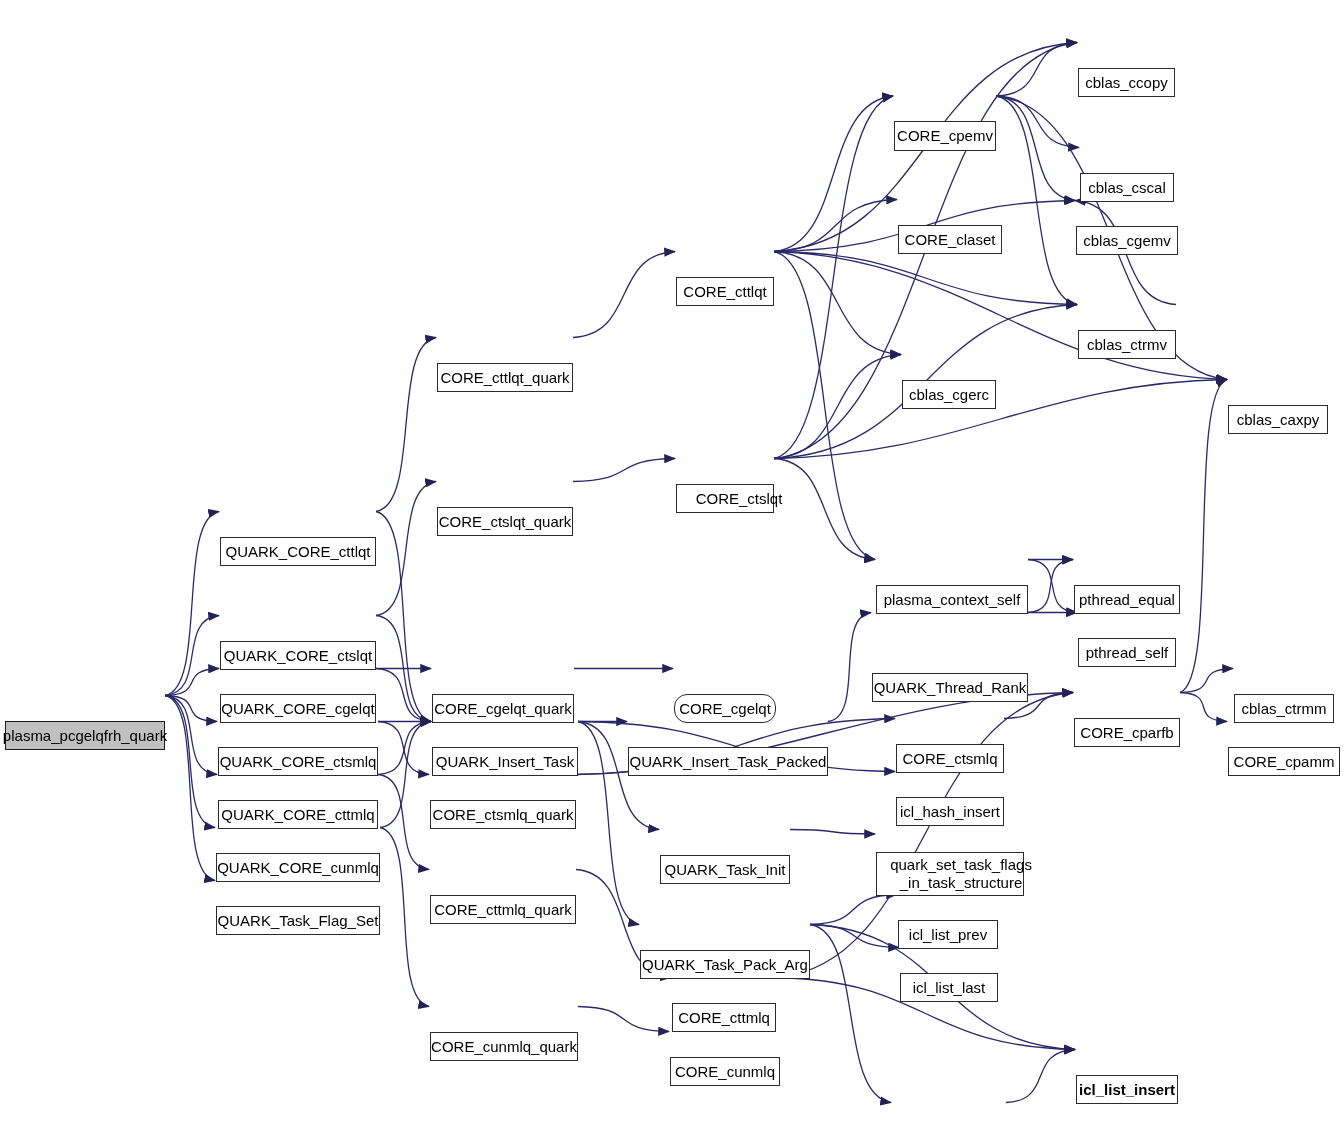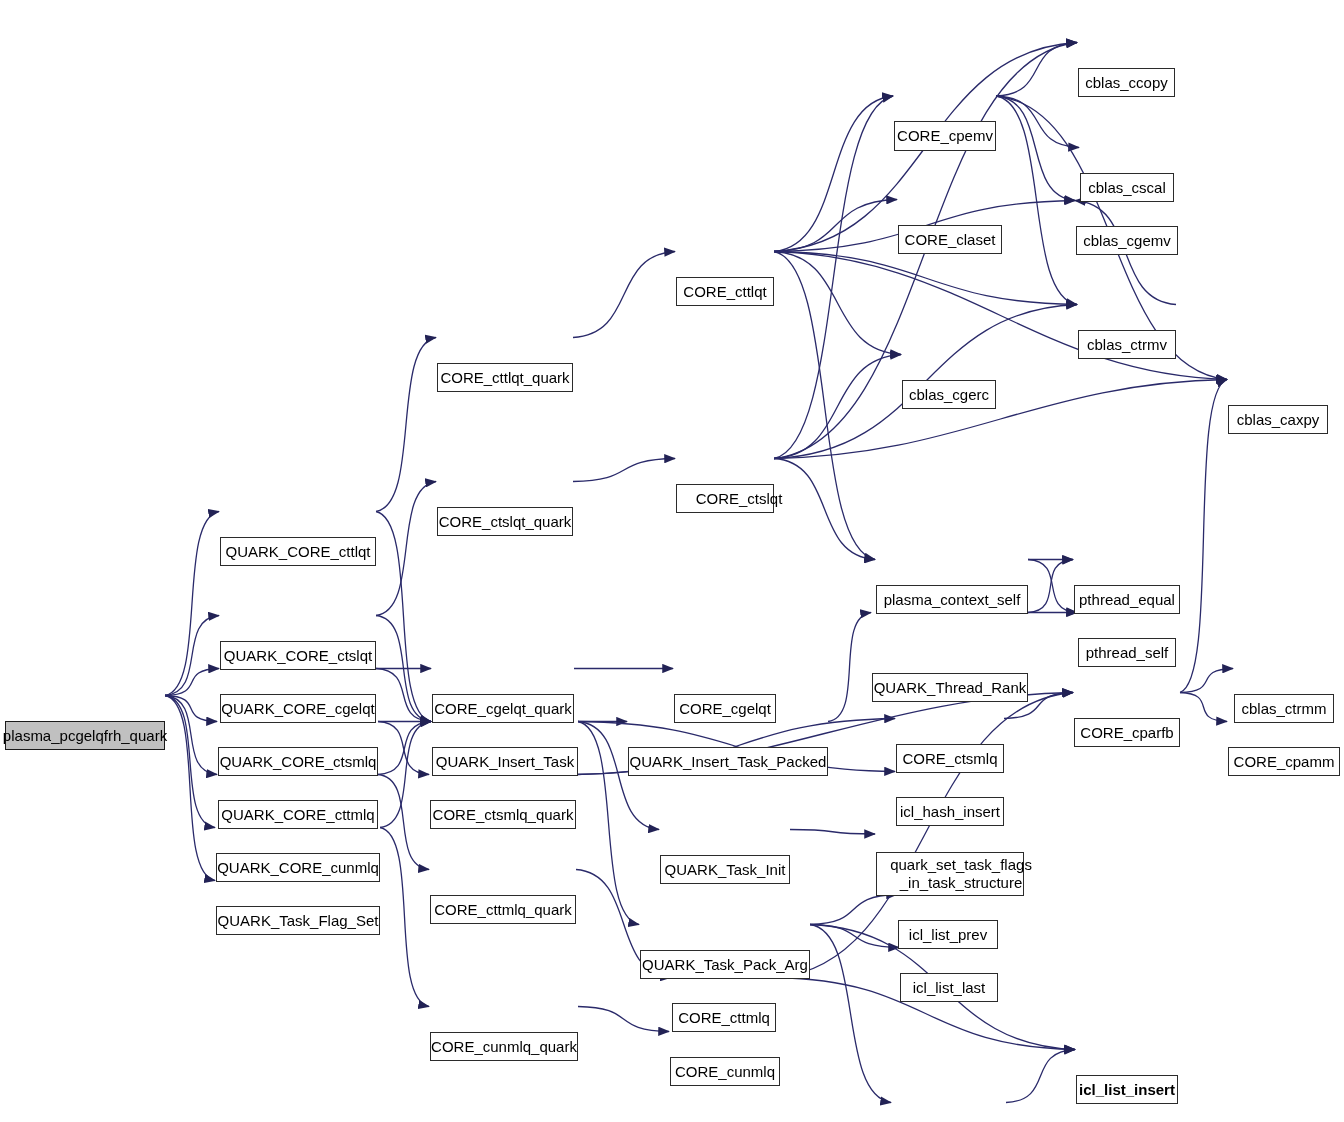--- a/index.html
+++ b/index.html
@@ -127,21 +127,21 @@
       <div class="node" style="left: 216px; top: 866px; width: 164px; height: 29px;">QUARK_Task_Flag_Set</div>
       <div class="node" style="left: 437px; top: 323px; width: 136px; height: 29px;">CORE_cttlqt_quark</div>
       <div class="node" style="left: 437px; top: 467px; width: 136px; height: 29px;">CORE_ctslqt_quark</div>
       <div class="node" style="left: 432px; top: 654px; width: 142px; height: 29px;">CORE_cgelqt_quark</div>
       <div class="node" style="left: 432px; top: 707px; width: 146px; height: 29px;">QUARK_Insert_Task</div>
       <div class="node" style="left: 430px; top: 760px; width: 146px; height: 29px;">CORE_ctsmlq_quark</div>
       <div class="node" style="left: 430px; top: 855px; width: 146px; height: 29px;">CORE_cttmlq_quark</div>
       <div class="node" style="left: 430px; top: 992px; width: 148px; height: 29px;">CORE_cunmlq_quark</div>
       <div class="node" style="left: 676px; top: 237px; width: 98px; height: 29px;">CORE_cttlqt</div>
       <div class="node" style="left: 676px; top: 444px; width: 98px; height: 29px; padding-left: 28px;">CORE_ctslqt</div>
-      <div class="node" style="left: 674px; top: 654px; width: 102px; height: 29px;">CORE_cgelqt</div>
+      <div class="node" style="left: 674px; top: 654px; width: 102px; height: 29px; border-radius: 13px;">CORE_cgelqt</div>
       <div class="node" style="left: 628px; top: 707px; width: 200px; height: 29px;">QUARK_Insert_Task_Packed</div>
       <div class="node" style="left: 660px; top: 815px; width: 130px; height: 29px;">QUARK_Task_Init</div>
       <div class="node" style="left: 640px; top: 910px; width: 170px; height: 29px;">QUARK_Task_Pack_Arg</div>
       <div class="node" style="left: 672px; top: 963px; width: 104px; height: 29px;">CORE_cttmlq</div>
       <div class="node" style="left: 670px; top: 1017px; width: 110px; height: 29px;">CORE_cunmlq</div>
       <div class="node" style="left: 898px; top: 185px; width: 104px; height: 29px;">CORE_claset</div>
       <div class="node" style="left: 902px; top: 340px; width: 94px; height: 29px;">cblas_cgerc</div>
       <div class="node" style="left: 876px; top: 545px; width: 152px; height: 29px;">plasma_context_self</div>
       <div class="node" style="left: 872px; top: 633px; width: 156px; height: 29px;">QUARK_Thread_Rank</div>
       <div class="node" style="left: 896px; top: 704px; width: 108px; height: 29px;">CORE_ctsmlq</div>

